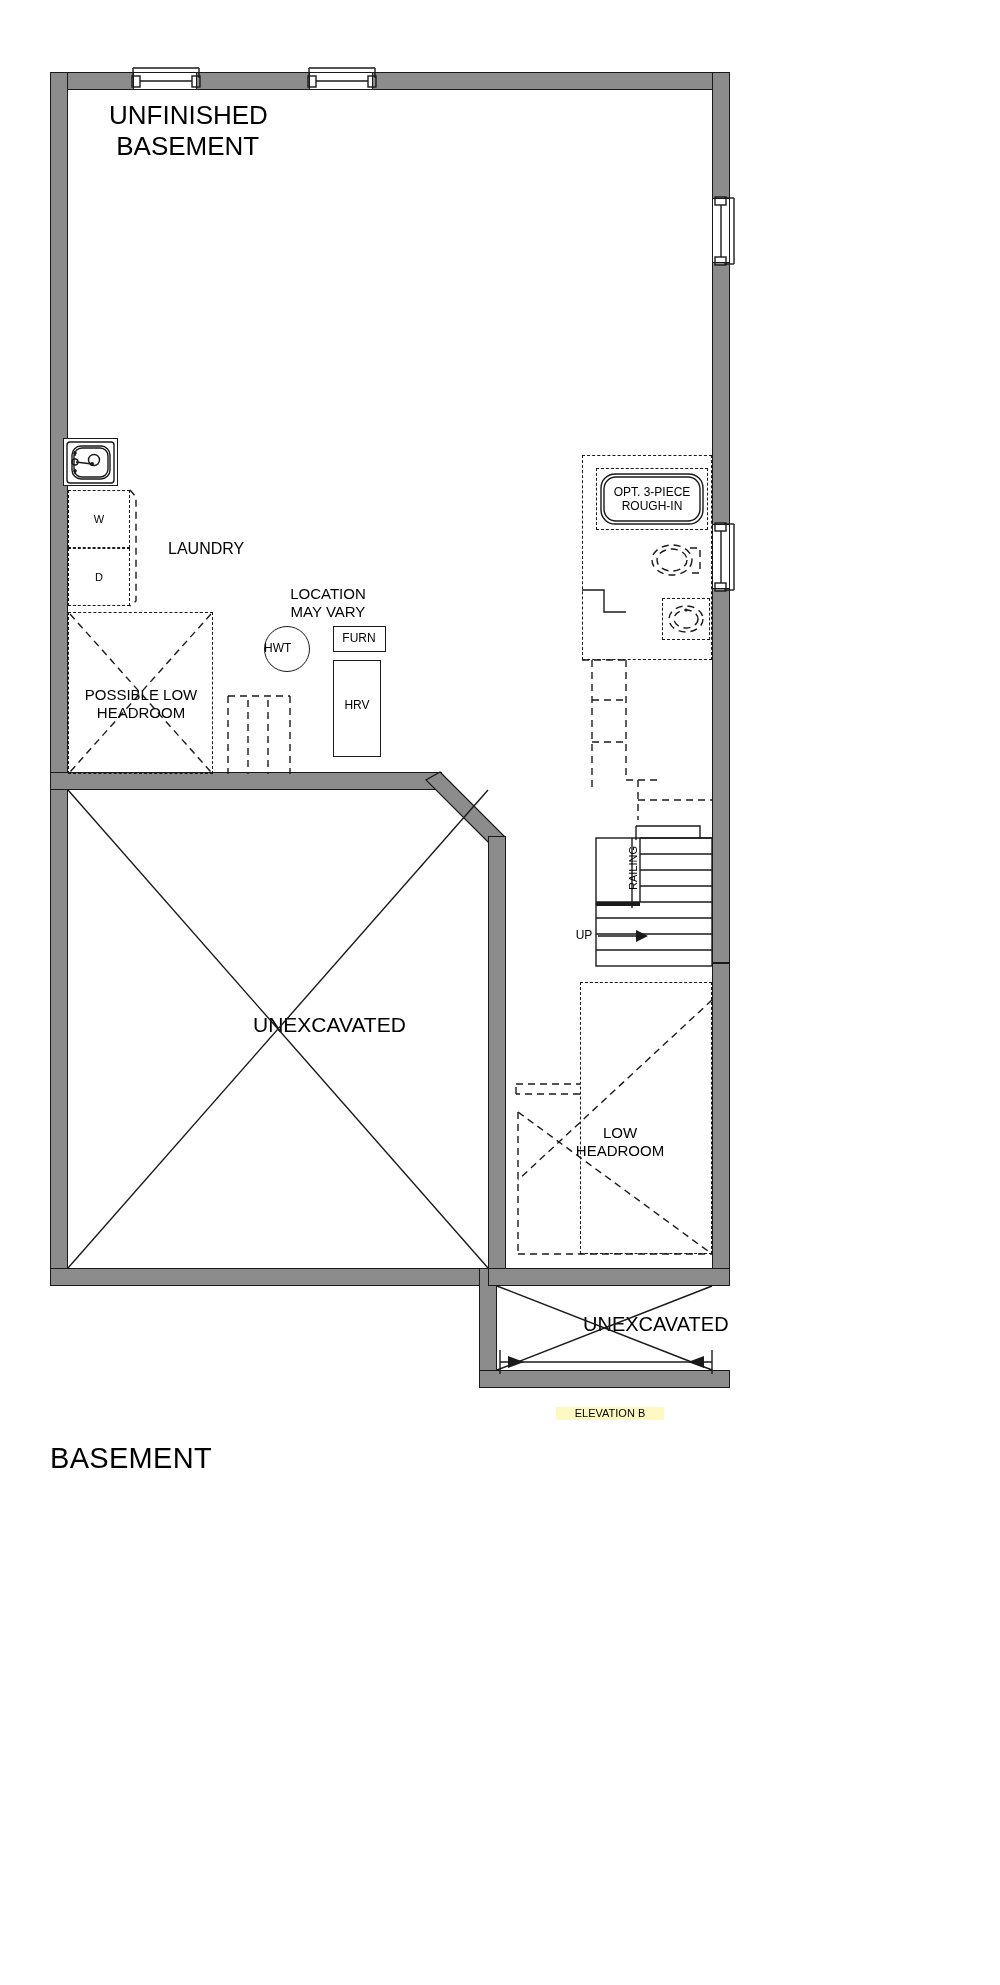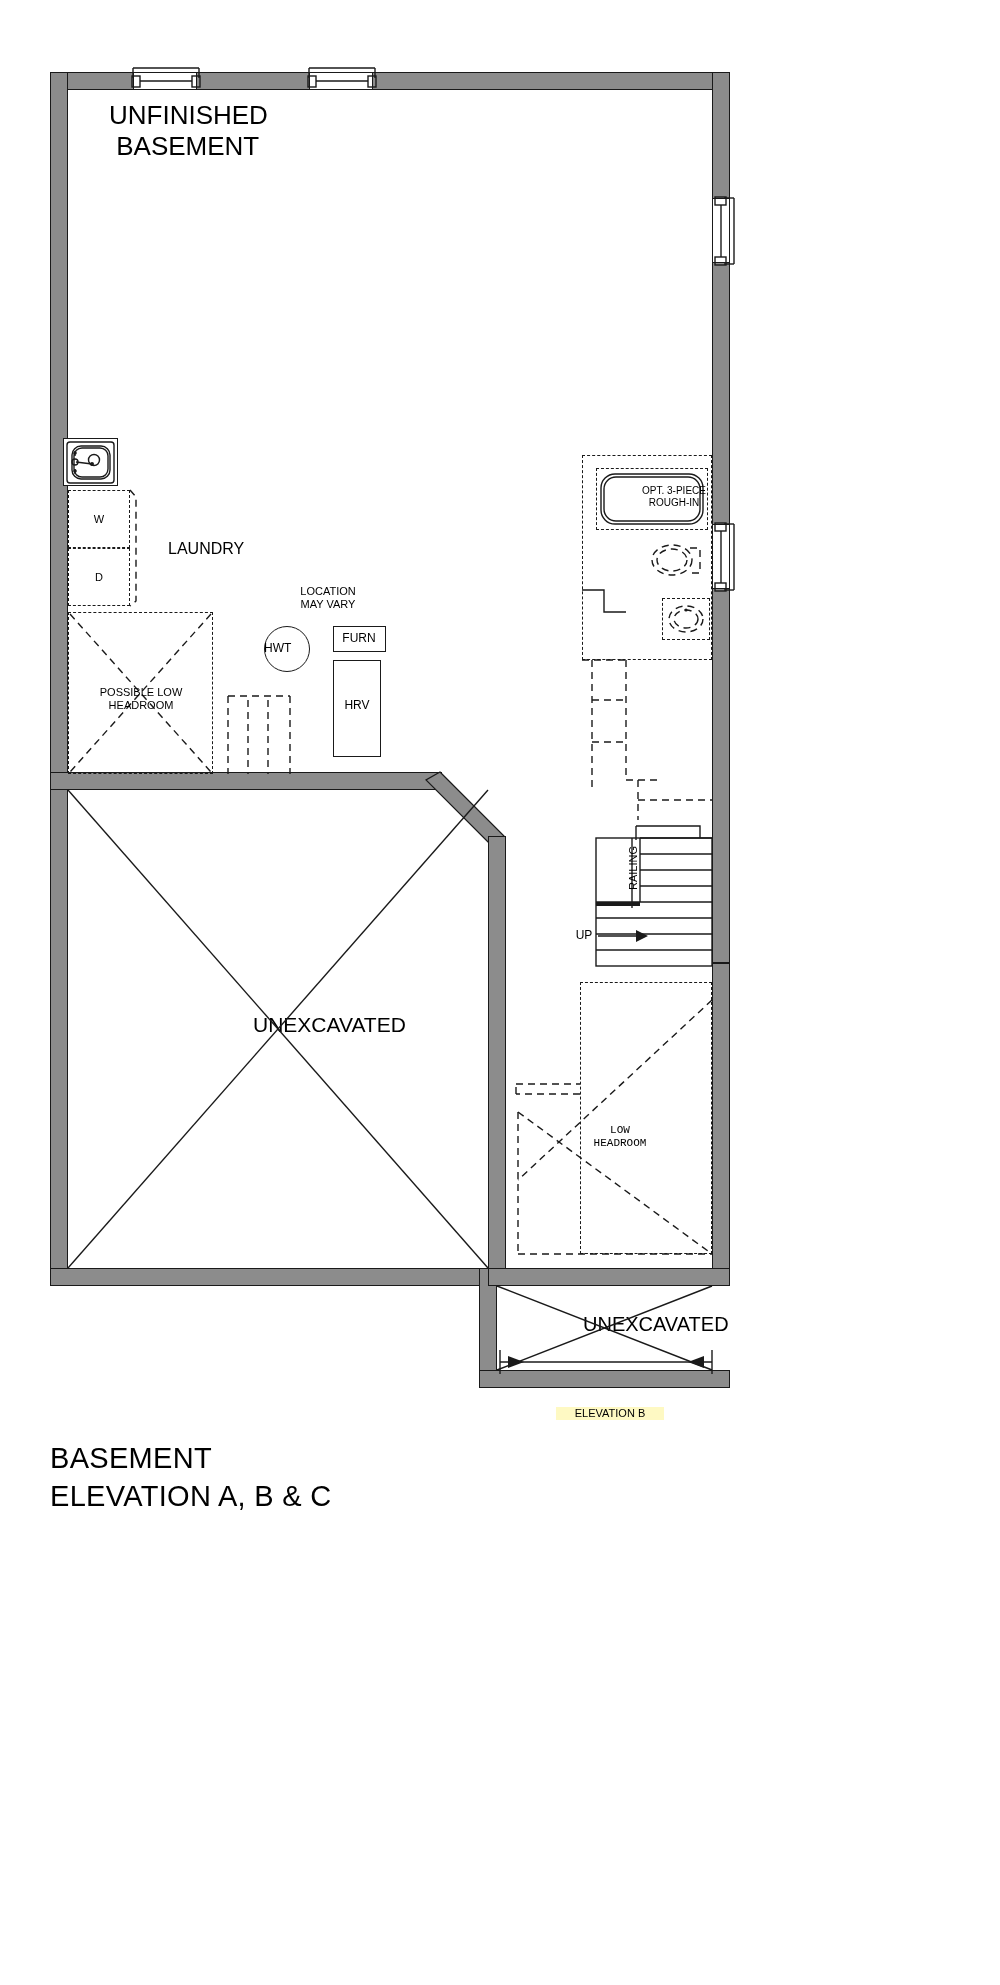--- a/index.html
+++ b/index.html
@@ -7,22 +7,22 @@
   #plan{position:relative;width:1000px;height:1985px;}
 
   .wall{position:absolute;background:#8c8c8c;border:1px solid #1a1a1a;box-sizing:border-box;}
   .wallwhite{position:absolute;background:#ffffff;border:1px solid #1a1a1a;box-sizing:border-box;}
 
   .box-dash{position:absolute;border:1.5px dashed #1a1a1a;box-sizing:border-box;background:transparent;}
   .box-solid{position:absolute;border:1.4px solid #1a1a1a;box-sizing:border-box;background:#fff;}
 
   .lbl{position:absolute;white-space:pre;line-height:1.18;color:#000;}
   .lbl-big{font-size:26px;margin-left:31px;}
-  .lbl-sm{font-size:11px;text-align:center;}
-  .lbl-xs{font-size:10px;text-align:center;padding-left:22px;}
+  .lbl-sm{font-size:15px;text-align:center;}
+  .lbl-xs{font-size:12px;text-align:center;}
   .lbl-eq{font-size:12px;text-align:center;}
   .lbl-wd{font-size:11px;text-align:center;}
 
   .title{position:absolute;font-size:29px;line-height:1.28;letter-spacing:.3px;white-space:pre;}
 
   svg{position:absolute;overflow:visible;}
   .st{fill:none;stroke:#1a1a1a;stroke-width:1.4;}
   .st-d{fill:none;stroke:#1a1a1a;stroke-width:1.4;stroke-dasharray:7 5;}
   .st-f{fill:#1a1a1a;stroke:none;}
   .circ{position:absolute;border:1.5px solid #1a1a1a;border-radius:50%;box-sizing:border-box;background:#fff;}
@@ -226,31 +226,30 @@
 
     <path class="st-d" d="M580,1094 L516,1094"></path>
     <path class="st-d" d="M516,1094 L516,1084"></path>
     <path class="st-d" d="M516,1084 L580,1084"></path>
 
     <line class="st-d" x1="518" y1="1112" x2="712" y2="1254"></line>
     <line class="st-d" x1="712" y1="1000" x2="518" y2="1180"></line>
     <line class="st-d" x1="518" y1="1112" x2="518" y2="1254"></line>
     <line class="st-d" x1="518" y1="1254" x2="712" y2="1254"></line>
   </svg>
-  <div class="lbl lbl-sm" style="left:570px;top:1124px;width:100px;font-family:Liberation Mono, monospace;">LOW
+  <div class="lbl lbl-sm" style="left:570px;top:1124px;width:100px;">LOW
 HEADROOM</div>
 
   <svg style="left:0;top:0;width:1000px;height:1985px;">
     <line class="st" x1="497" y1="1286" x2="712" y2="1370"></line>
     <line class="st" x1="712" y1="1286" x2="497" y2="1370"></line>
 
     <line class="st" x1="500" y1="1362" x2="712" y2="1362"></line>
     <line class="st" x1="500" y1="1350" x2="500" y2="1374"></line>
     <line class="st" x1="712" y1="1350" x2="712" y2="1374"></line>
     <polygon class="st-f" points="508,1356 524,1362 508,1368"></polygon>
     <polygon class="st-f" points="704,1356 688,1362 704,1368"></polygon>
   </svg>
   <div class="lbl lbl-xs" style="left:556px;top:1407px;width:100px;background:#fef9c3;padding:0 4px;font-size:11px;">ELEVATION B</div>
 
   <div class="title" style="left:50px;top:1440px;">BASEMENT</div>
-  <div class="title" style="left:50px;top:1478px;">ELEVATION A, B &amp; C</div>
 
 </div>
 
 </body></html>

